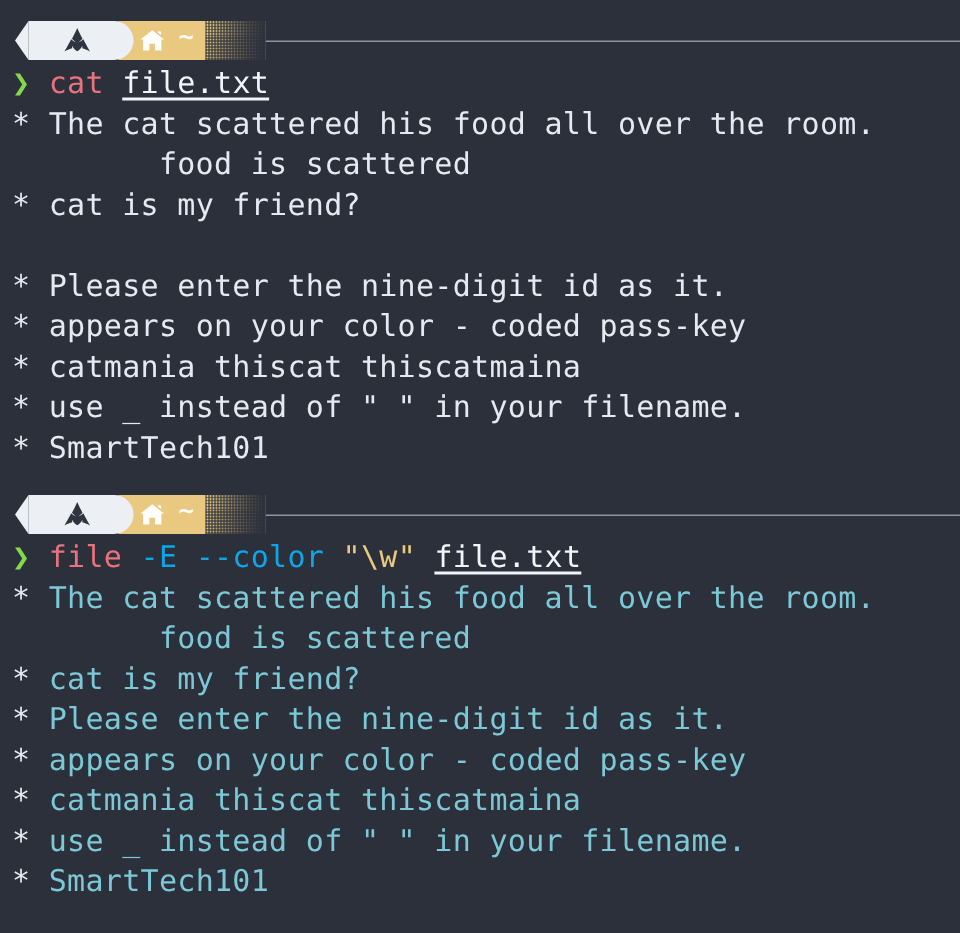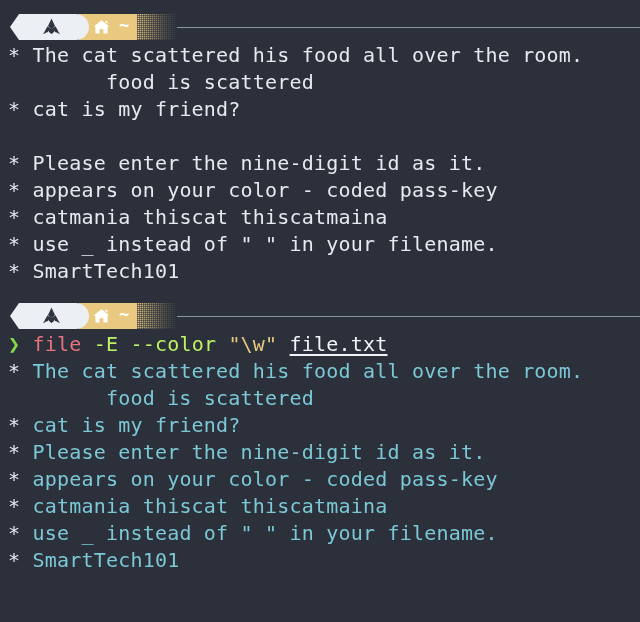--- a/index.html
+++ b/index.html
@@ -118,21 +118,21 @@
     letter-spacing: 0.2px;
     white-space: pre;
     color: #e6eaf0;
     padding-left: 8px;
     box-sizing: border-box;
   }
   .line.blank { color: transparent; }
 
   .tok-prompt   { color: #84d94b; }
   .tok-cmd      { color: #e9737d; }
-  .tok-flag     { color: #bef264; }
+  .tok-flag     { color: #0ea5e9; }
   .tok-string   { color: #e9c97f; }
   .tok-file     { color: #f2f4f8; text-decoration: underline; text-underline-offset: 3px; }
   .tok-plain    { color: #e6eaf0; }
   .tok-bullet   { color: #e6eaf0; }
   .tok-cyan     { color: #7cc8d6; }
 
   .spacer-16 { height: 16px; }
   .spacer-12 { height: 12px; }
 </style>
 </head>
@@ -159,20 +159,21 @@
             <path d="M8.5 1.2 L0.6 7.4 L2.4 7.4 L2.4 14.6 L6.6 14.6 L6.6 10.2 L10.4 10.2 L10.4 14.6 L14.6 14.6 L14.6 7.4 L16.4 7.4 Z" fill="#ffffff"></path>
             <path d="M12.2 2.0 L14.4 2.0 L14.4 4.4 L12.2 2.9 Z" fill="#ffffff"></path>
           </svg>
         </span>
         <span class="tilde-glyph">~</span>
       </div>
       <div class="badge-fade"></div>
     </div>
   </div>
 
+  <div class="line"><span class="tok-prompt">❯</span><span class="tok-plain"> </span><span class="tok-cmd">cat</span><span class="tok-plain"> </span><span class="tok-file">file.txt</span></div>
 
   <div class="line"><span class="tok-bullet">*</span><span class="tok-plain"> The cat scattered his food all over the room.</span></div>
   <div class="line"><span class="tok-bullet"></span><span class="tok-plain">        food is scattered</span></div>
   <div class="line"><span class="tok-bullet">*</span><span class="tok-plain"> cat is my friend?</span></div>
   <div class="line blank"><span></span></div>
   <div class="line"><span class="tok-bullet">*</span><span class="tok-plain"> Please enter the nine-digit id as it.</span></div>
   <div class="line"><span class="tok-bullet">*</span><span class="tok-plain"> appears on your color - coded pass-key</span></div>
   <div class="line"><span class="tok-bullet">*</span><span class="tok-plain"> catmania thiscat thiscatmaina</span></div>
   <div class="line"><span class="tok-bullet">*</span><span class="tok-plain"> use _ instead of " " in your filename.</span></div>
   <div class="line"><span class="tok-bullet">*</span><span class="tok-plain"> SmartTech101</span></div>

